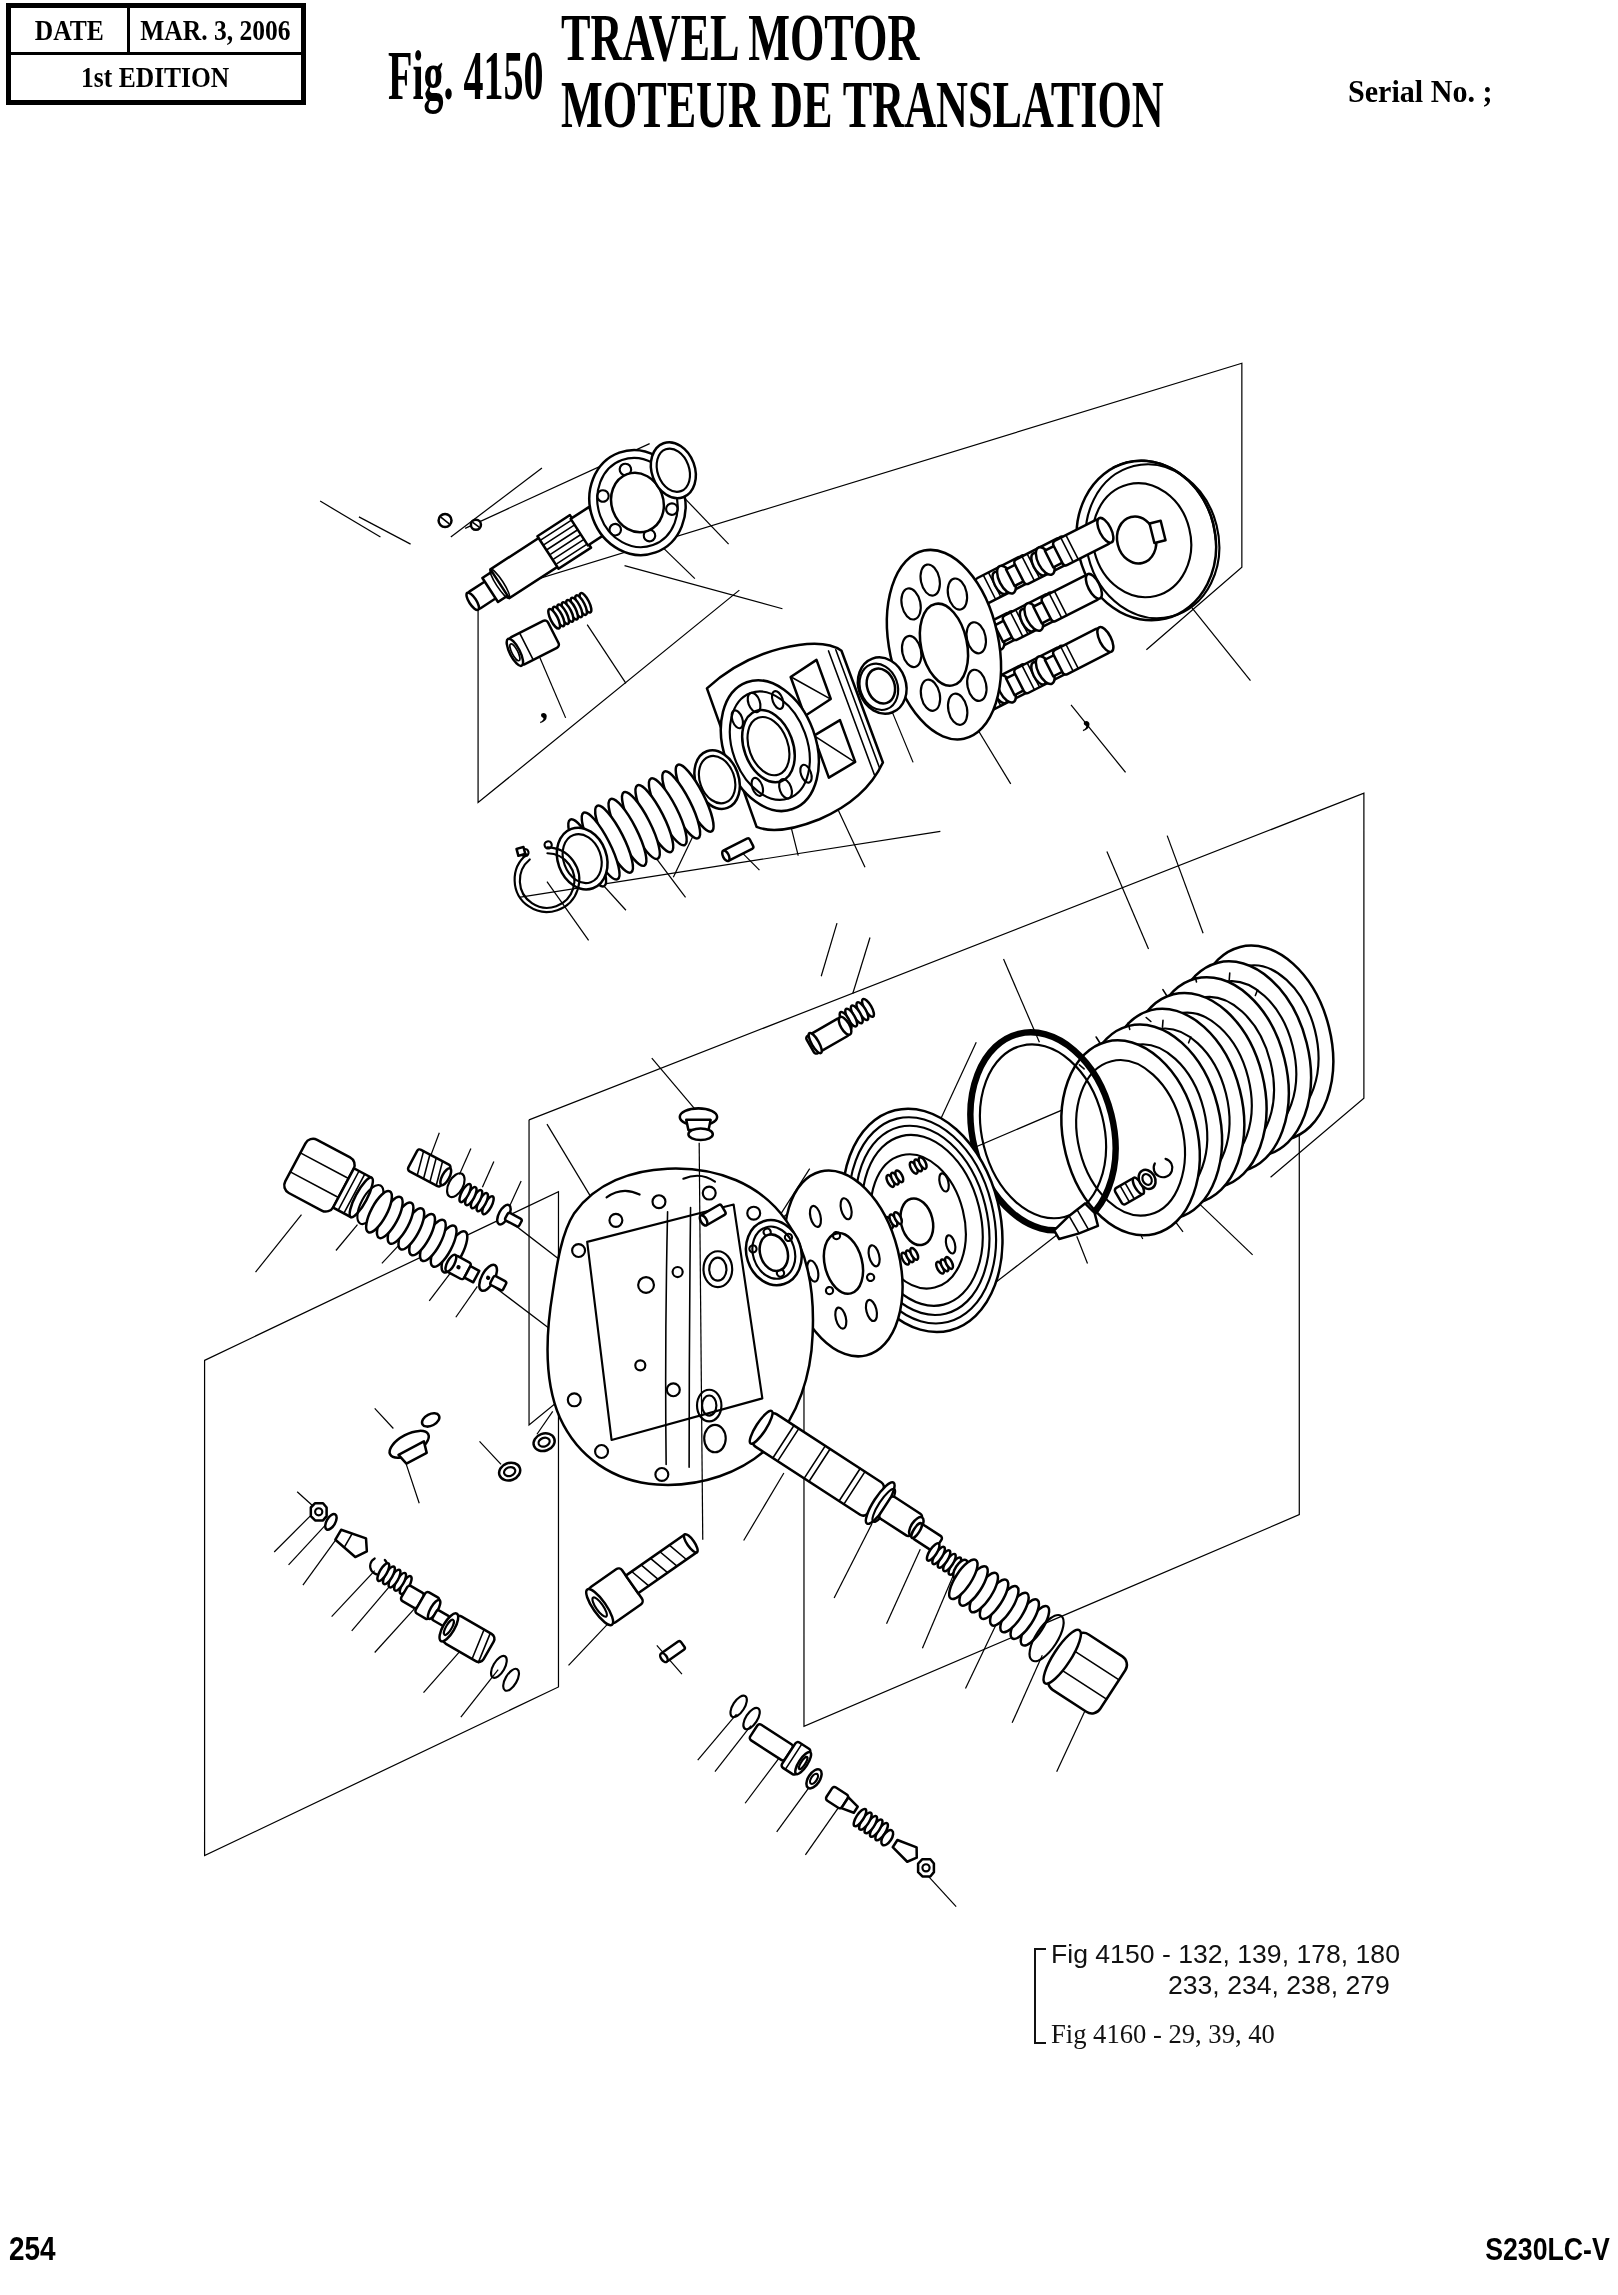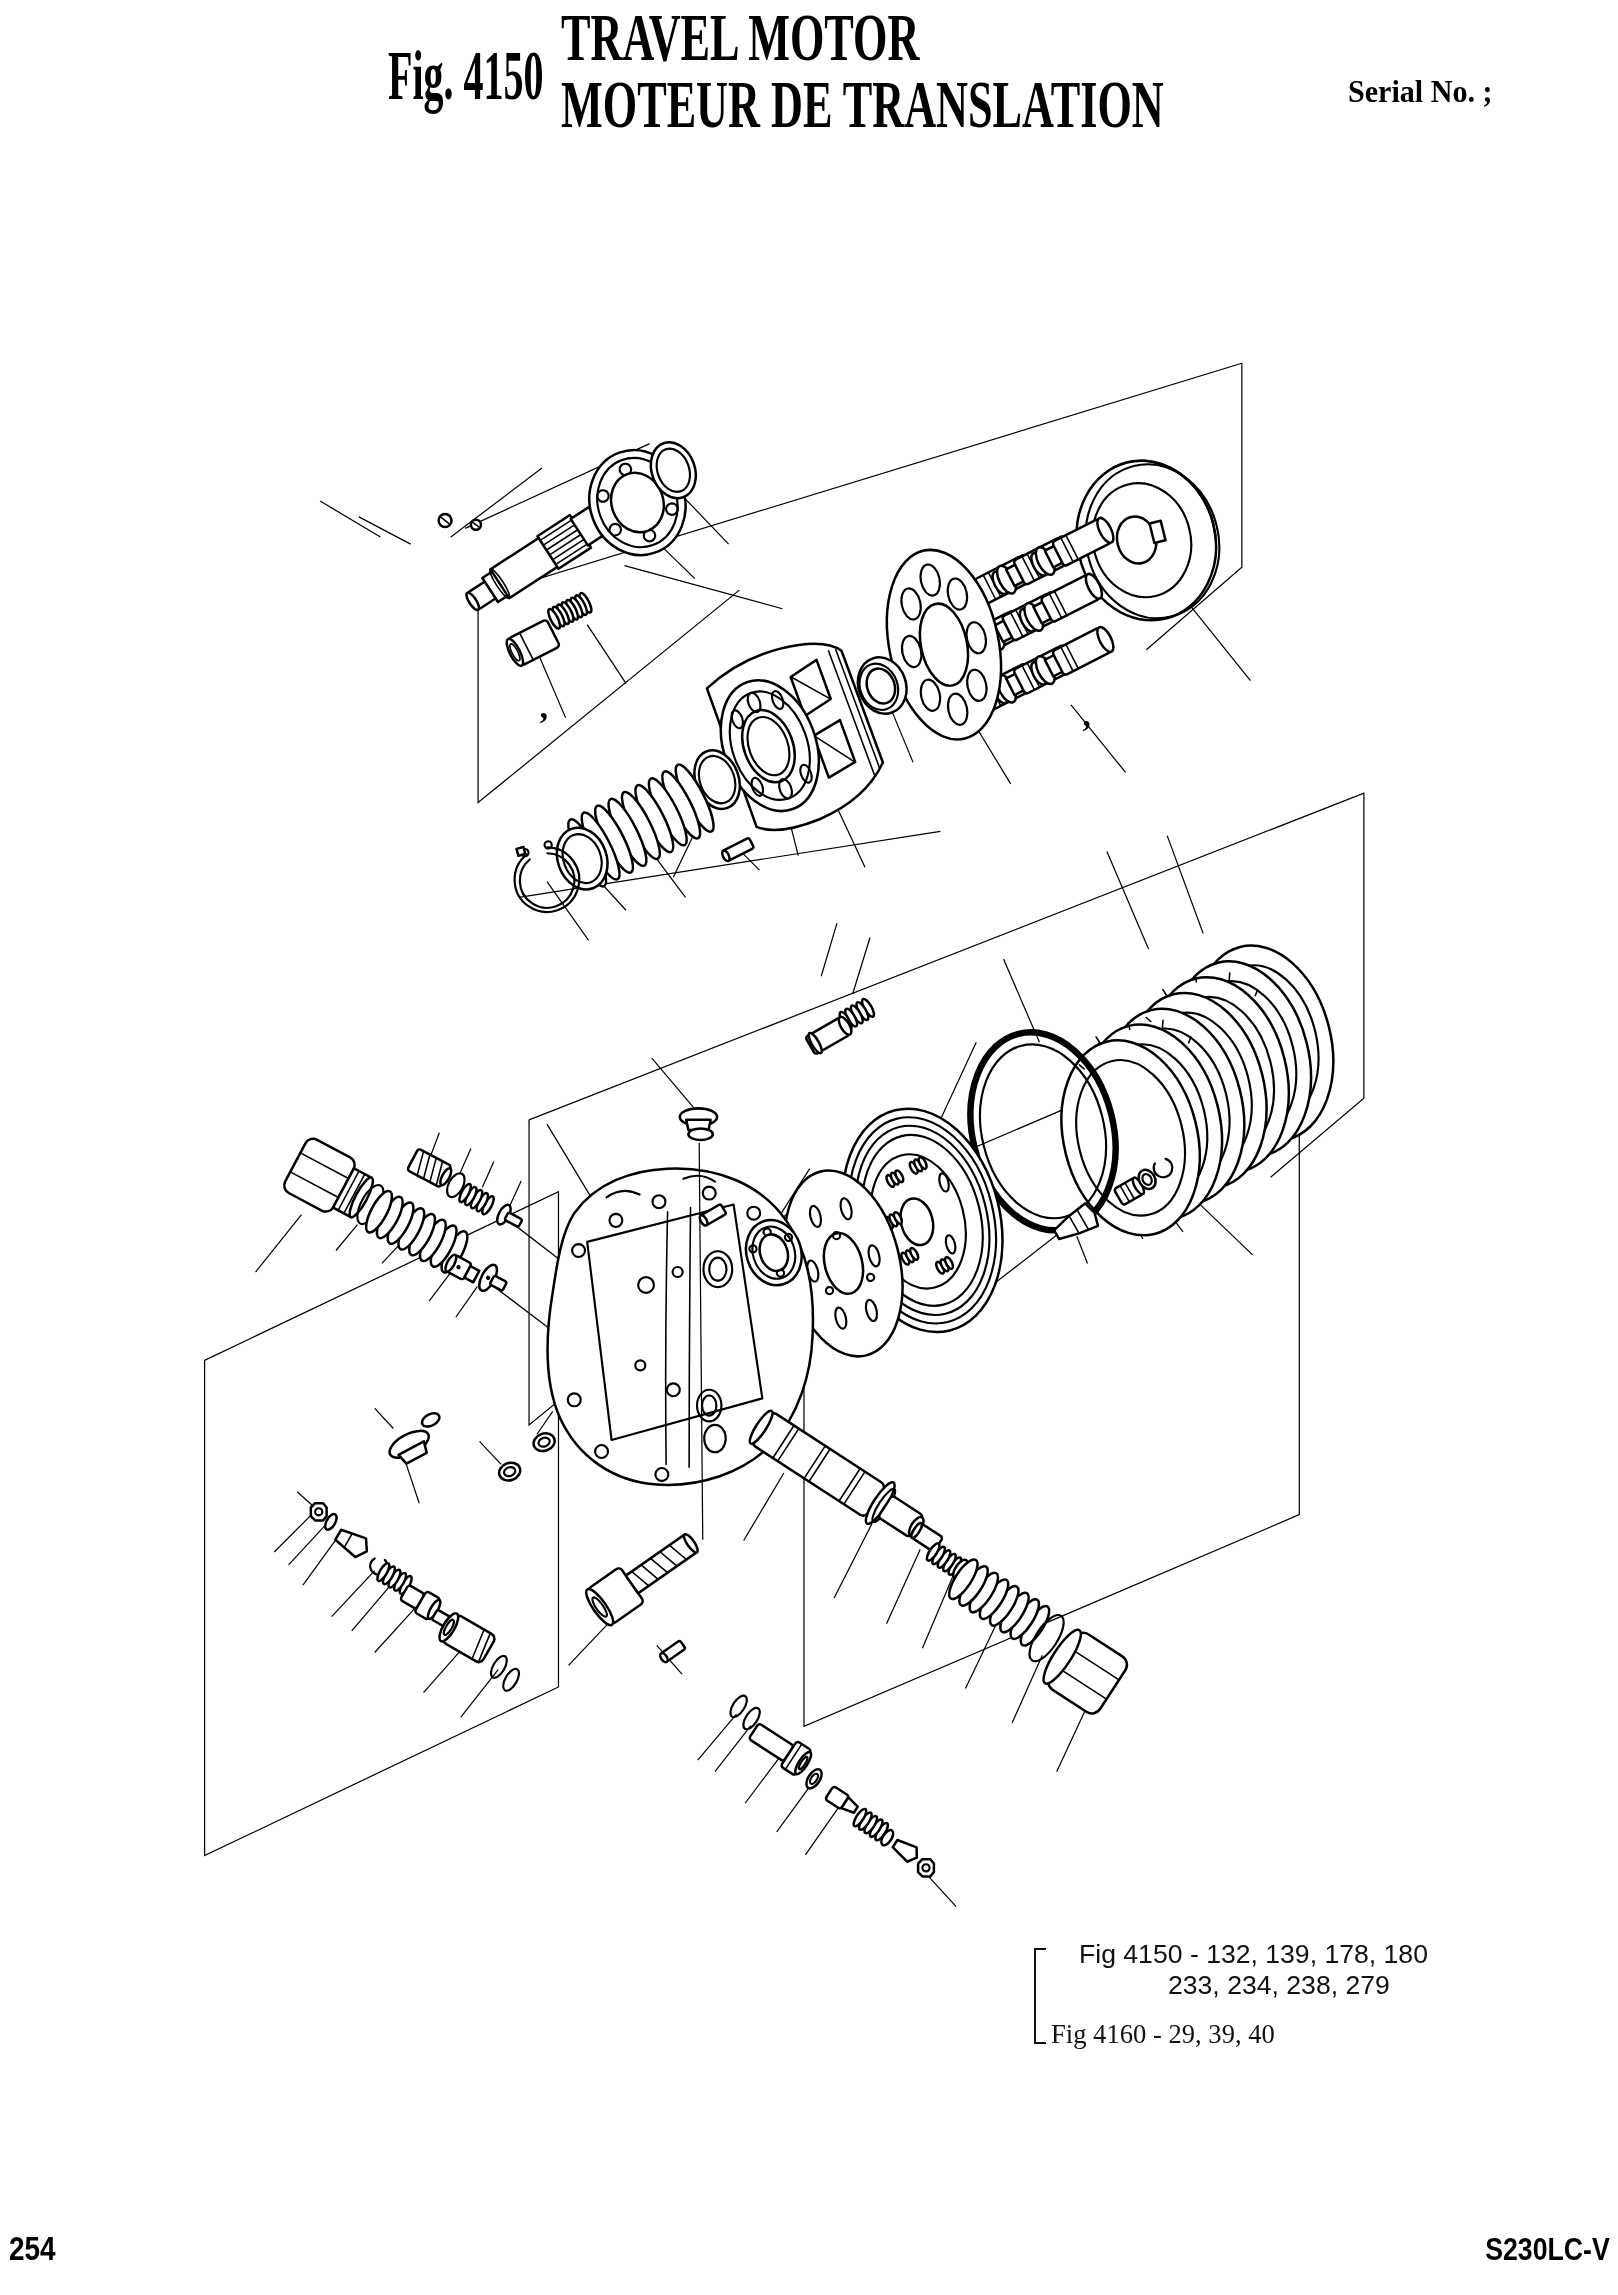--- a/index.html
+++ b/index.html
@@ -18,21 +18,21 @@
              transform:scaleX(.58);transform-origin:left top;white-space:nowrap;}
   .titles{position:absolute;left:561px;top:4.3px;line-height:67px;font-weight:bold;font-size:67px;
           transform:scaleX(.66);transform-origin:left top;white-space:nowrap;}
   .serial{position:absolute;left:1348px;top:73px;font-weight:bold;font-size:32px;
           transform:scaleX(.94);transform-origin:left top;white-space:nowrap;}
   
   .refs{position:absolute;left:1034px;top:1939px;font-family:"Liberation Sans",sans-serif;
         font-size:26.6px;color:#111;}
   .refs .bracket{position:absolute;left:0;top:8.6px;width:10px;height:92px;
         border-left:2.2px solid #111;border-top:2.2px solid #111;border-bottom:2.2px solid #111;}
-  .refs .l1{position:absolute;left:17px;top:0;white-space:nowrap;margin-left:28px;}
+  .refs .l1{position:absolute;left:17px;top:0;white-space:nowrap;}
   .refs .l2{position:absolute;left:134px;top:31px;white-space:nowrap;}
   .refs .l3{position:absolute;left:17px;top:80px;white-space:nowrap;font-family:Liberation Serif, serif;}
   
   .pageno{position:absolute;left:8.6px;top:2229px;font-family:"Liberation Sans",sans-serif;
           font-weight:bold;font-size:34px;transform:scaleX(.82);transform-origin:left top;}
   .model{position:absolute;right:8.6px;top:2232px;font-family:"Liberation Sans",sans-serif;
          font-weight:bold;font-size:31px;transform:scaleX(.86);transform-origin:right top;}
   
   svg .p{fill:#fff;stroke:#000;stroke-width:3.5;stroke-linejoin:round;stroke-linecap:round;}
   svg .n{fill:none;stroke:#000;stroke-width:3;stroke-linejoin:round;stroke-linecap:round;}
@@ -40,20 +40,33 @@
   svg .ld{stroke:#000;stroke-width:1.7;}
   svg .ph{fill:none;stroke:#000;stroke-width:1.7;}
   svg .bold{fill:none;stroke:#000;stroke-width:9;}
   svg .comma{font-family:"Liberation Serif",serif;font-weight:bold;font-size:46px;fill:#000;}
 </style>
 </head>
 <body>
 
 <div class="page">
 
+  <div class="hdr-table">
+    <div class="hdr-row1">
+      <div class="hdr-cell-date">
+        <span>DATE</span>
+      </div>
+      <div class="hdr-cell-val">
+        <span>MAR. 3, 2006</span>
+      </div>
+    </div>
+    <div class="hdr-row2">
+      <span>1st EDITION</span>
+    </div>
+  </div>
 
   <div class="fig-label">Fig. 4150</div>
   <div class="titles">
     <div>TRAVEL MOTOR</div>
     <div>MOTEUR DE TRANSLATION</div>
   </div>
   <div class="serial">Serial No. ;</div>
 
   <svg viewBox="0 0 2254 3197" width="1618" height="2295" style="position:absolute;left:0;top:0;">
     <defs>

